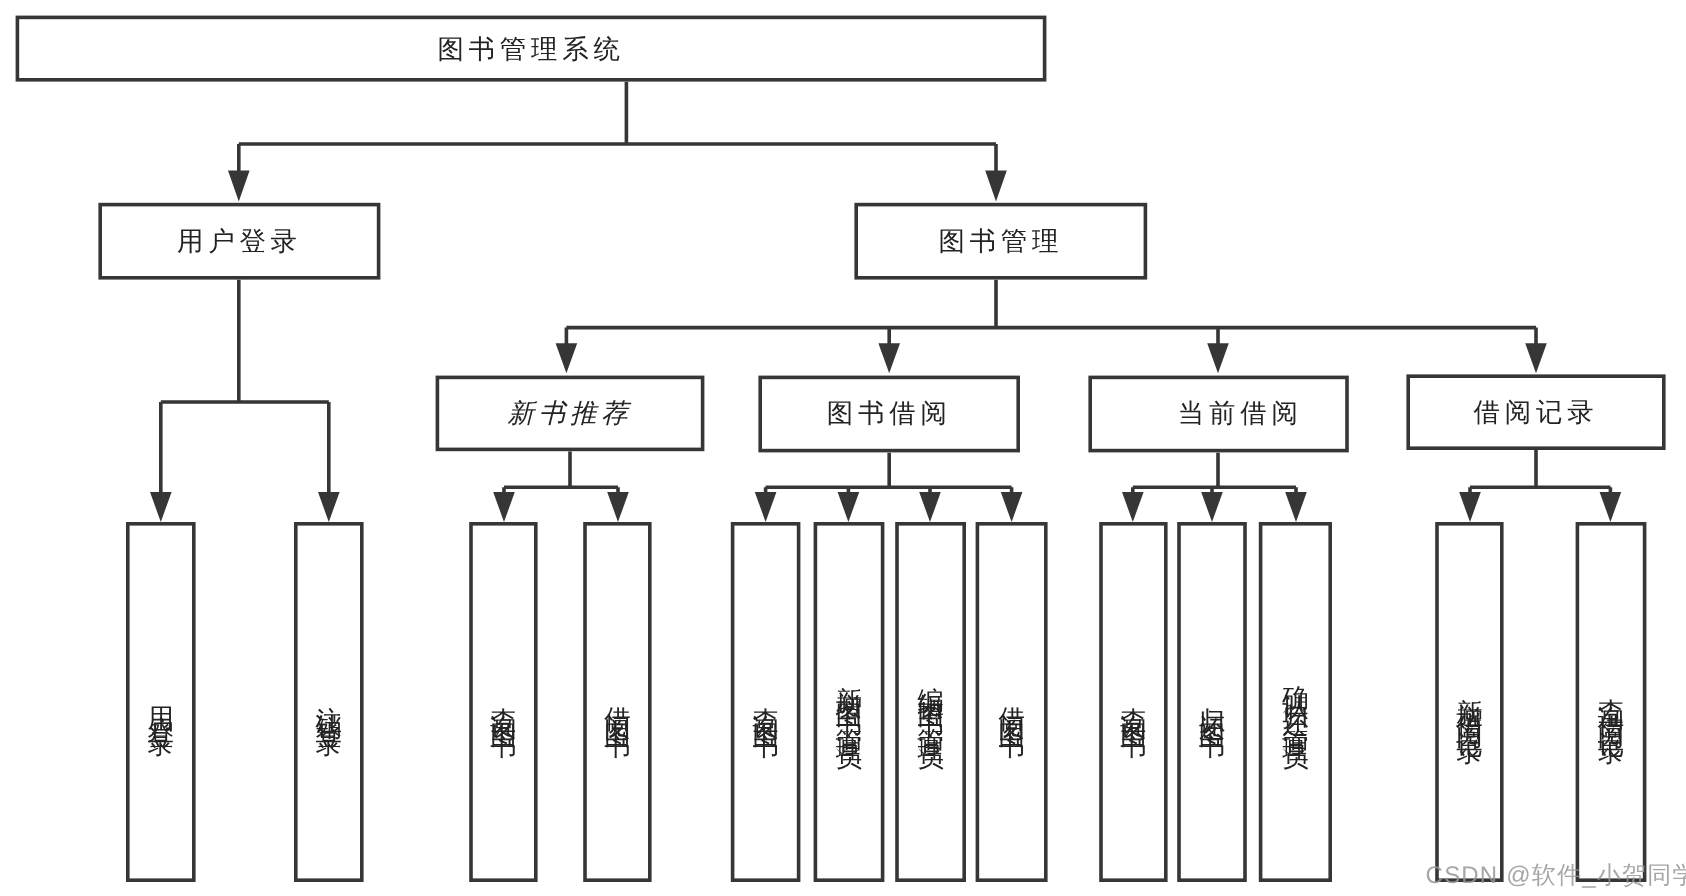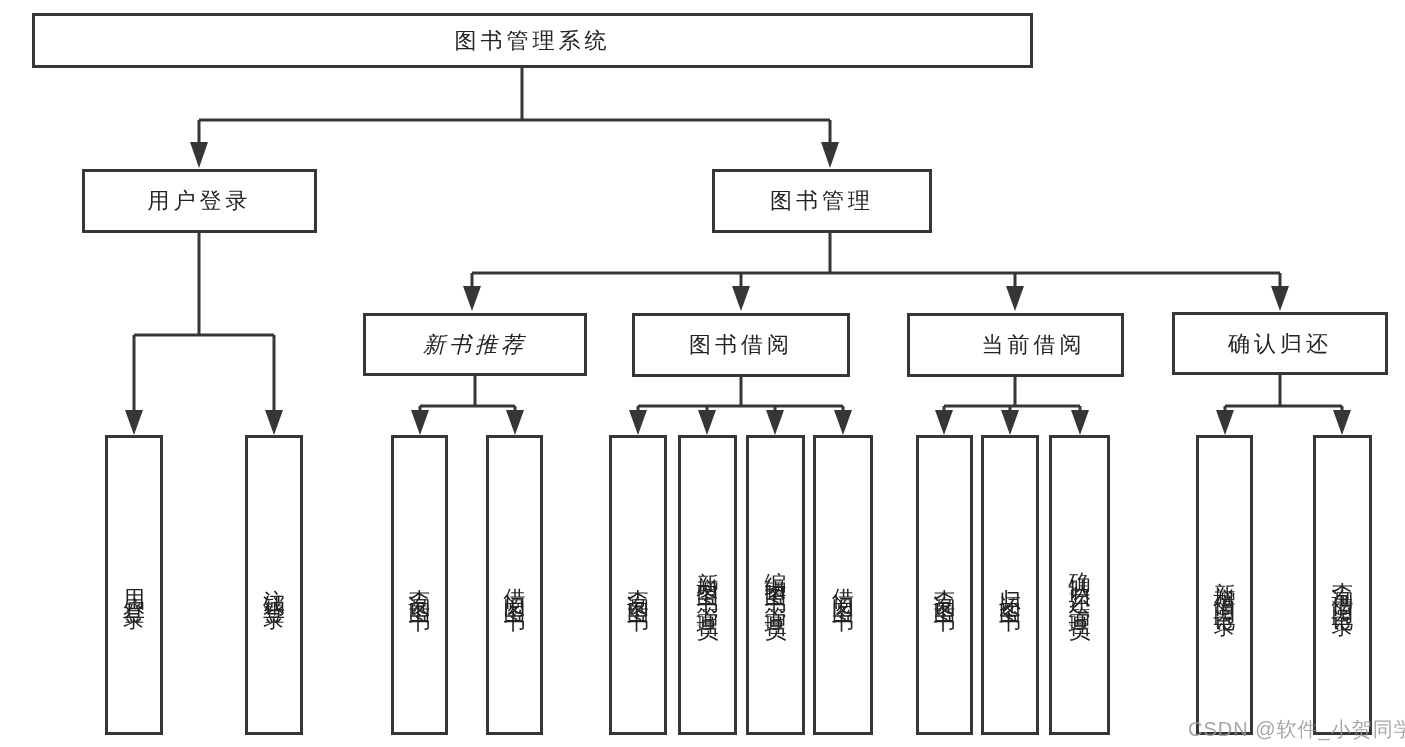--- a/index.html
+++ b/index.html
@@ -97,29 +97,29 @@
     <path d="M1015 377 V406 M944 406 H1080 M944 406 V412 M1010 406 V412 M1080 406 V412"></path>
     <polygon points="935,410 953,410 944,435"></polygon>
     <polygon points="1001,410 1019,410 1010,435"></polygon>
     <polygon points="1071,410 1089,410 1080,435"></polygon>
 
     <path d="M1280 375 V406 M1225 406 H1342 M1225 406 V412 M1342 406 V412"></path>
     <polygon points="1216,410 1234,410 1225,435"></polygon>
     <polygon points="1333,410 1351,410 1342,435"></polygon>
   </svg>
 
-  <div class="node h-node" style="left:32px; top:13px; width:1001px; height:55px;">图书管理系统</div>
+  <div class="node h-node" style="left:13px; top:13px; width:859px; height:55px;">图书管理系统</div>
 
   <div class="node h-node" style="left:82px; top:169px; width:235px; height:64px;">用户登录</div>
-  <div class="node h-node" style="left:712px; top:169px; width:220px; height:64px;">图书管理</div>
+  <div class="node h-node" style="left:712px; top:169px; width:244px; height:64px;">图书管理</div>
 
   <div class="node h-node" style="left:363px; top:313px; width:224px; height:63px;font-style:italic;">新书推荐</div>
   <div class="node h-node" style="left:632px; top:313px; width:218px; height:64px;font-family:Liberation Serif, serif;">图书借阅</div>
   <div class="node h-node" style="left:907px; top:313px; width:217px; height:64px;padding-left:36px;">当前借阅</div>
-  <div class="node h-node" style="left:1172px; top:312px; width:216px; height:63px;">确认归还</div>
+  <div class="node h-node" style="left:1172px; top:312px; width:216px; height:63px;">借阅记录</div>
 
   <div class="node v-node" style="left:105px; top:435px; width:58px; height:300px;">用户登录</div>
   <div class="node v-node" style="left:245px; top:435px; width:58px; height:300px;">注销登录</div>
 
   <div class="node v-node" style="left:391px; top:435px; width:57px; height:300px;">查询图书</div>
   <div class="node v-node" style="left:486px; top:435px; width:57px; height:300px;">借阅图书</div>
 
   <div class="node v-node" style="left:609px; top:435px; width:58px; height:300px;">查询图书</div>
   <div class="node v-node" style="left:678px; top:435px; width:59px; height:300px;">新增图书（管理员）</div>
   <div class="node v-node" style="left:746px; top:435px; width:59px; height:300px;">编辑图书（管理员）</div>

